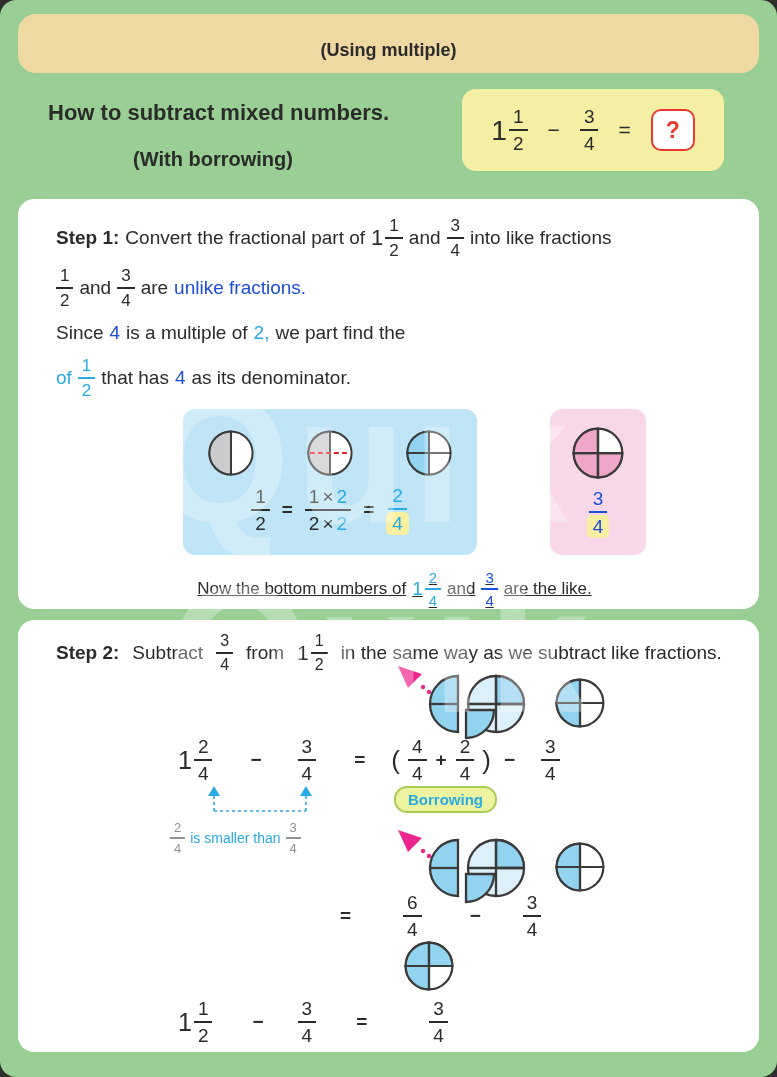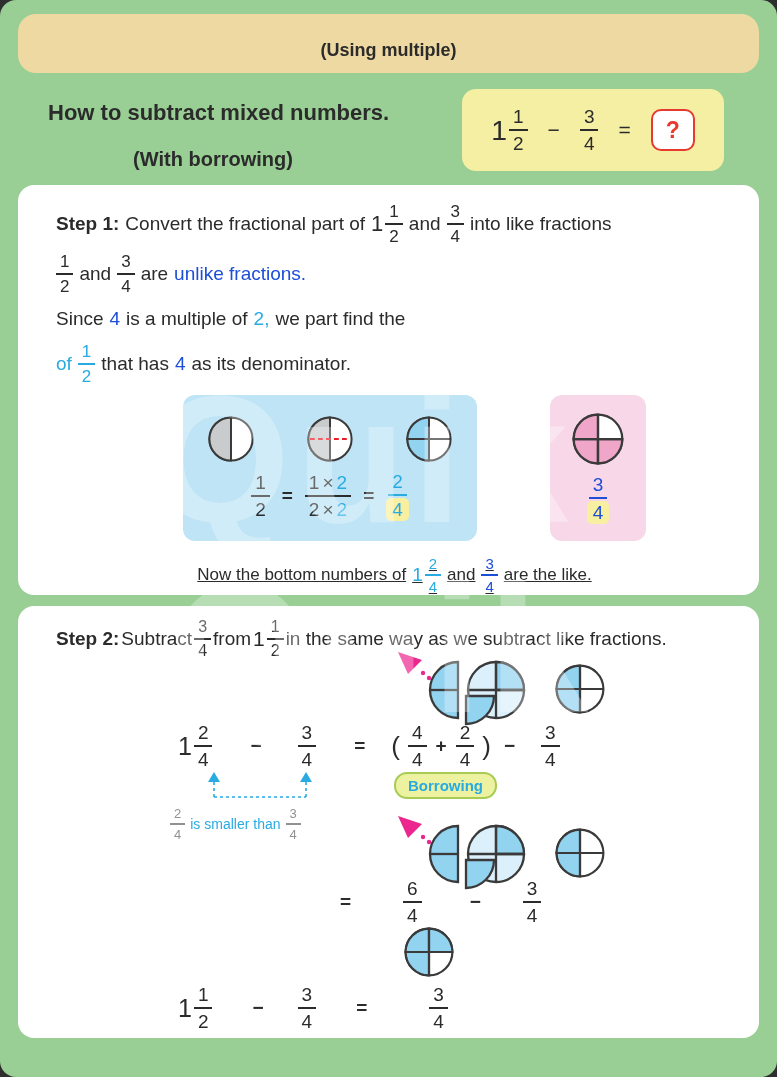--- a/index.html
+++ b/index.html
@@ -63,21 +63,21 @@
   .gray{color:#8f9194;}
   .bold{font-weight:700;}
 
   
   .panel{
     position:relative;
     margin:0 18px;
     background:#ffffff;
     border-radius:16px;
   }
-  .panel.step1{margin-top:14px;height:410px;padding:14px 26px 0 38px;font-size:19px;}
+  .panel.step1{margin-top:28px;height:410px;padding:14px 26px 0 38px;font-size:19px;}
   .panel.step2{margin-top:11px;height:432px;font-size:19px;}
 
   .line{display:flex;align-items:center;column-gap:6px;flex-wrap:wrap;min-height:50px;}
   .line .frac{font-size:17px;}
   .line .mixed .whole{font-size:22px;}
 
   
   .diagram-row{display:flex;margin:6px 0 0 127px;}
   .blue-card{
     width:294px;height:146px;background:#BEE4F6;border-radius:12px;
@@ -89,21 +89,21 @@
     width:96px;height:146px;background:#F8D8E8;border-radius:12px;margin-left:73px;
     display:flex;flex-direction:column;align-items:center;justify-content:center;gap:8px;
   }
   .mult .n,.mult .d{display:inline-flex;gap:3px;align-items:center;}
   .note{display:flex;align-items:center;justify-content:center;column-gap:6px;
         font-size:17px;margin-top:14px;text-decoration:underline;}
   .note .frac{font-size:15px;}
   .note .mixed .whole{font-size:19px;}
 
   
-  .s2-heading{display:flex;align-items:center;column-gap:2px;flex-wrap:wrap;
+  .s2-heading{display:flex;align-items:center;column-gap:13px;flex-wrap:wrap;
               padding:10px 20px 0 38px;min-height:56px;}
   .s2-heading .frac{font-size:16px;}
   .s2-heading .mixed .whole{font-size:21px;}
   .abs{position:absolute;}
   .eqrow{display:flex;align-items:center;font-size:19px;}
   .eqrow .frac{font-size:19px;}
   .eqrow .mixed .whole{font-size:25px;}
   .eqrow .op{font-weight:600;}
   .paren{font-size:26px;font-weight:400;}
   .badge{

